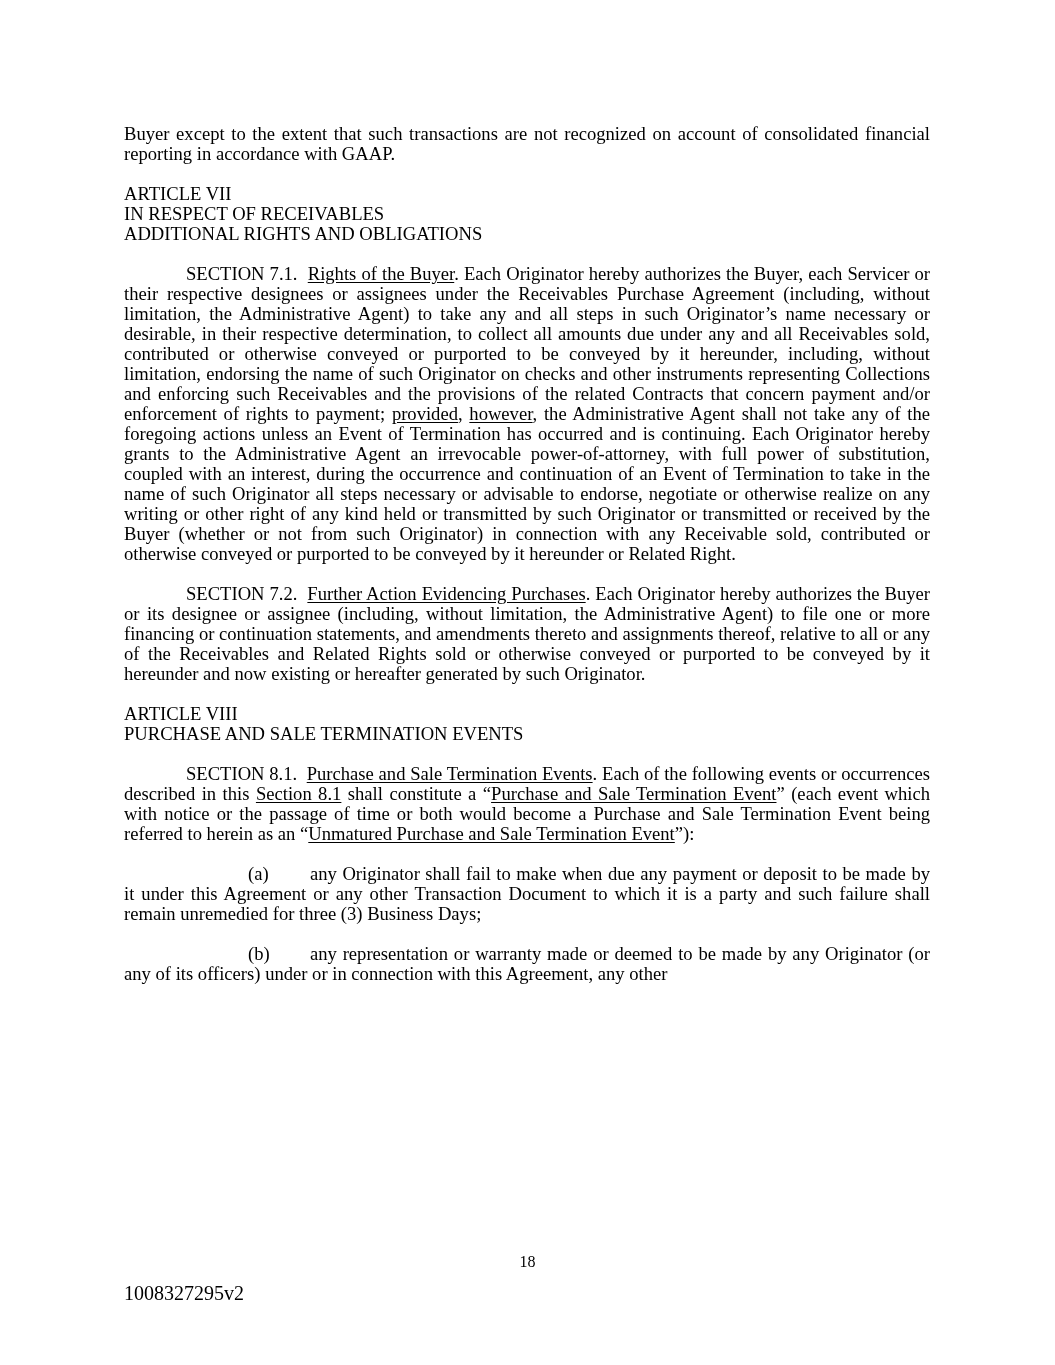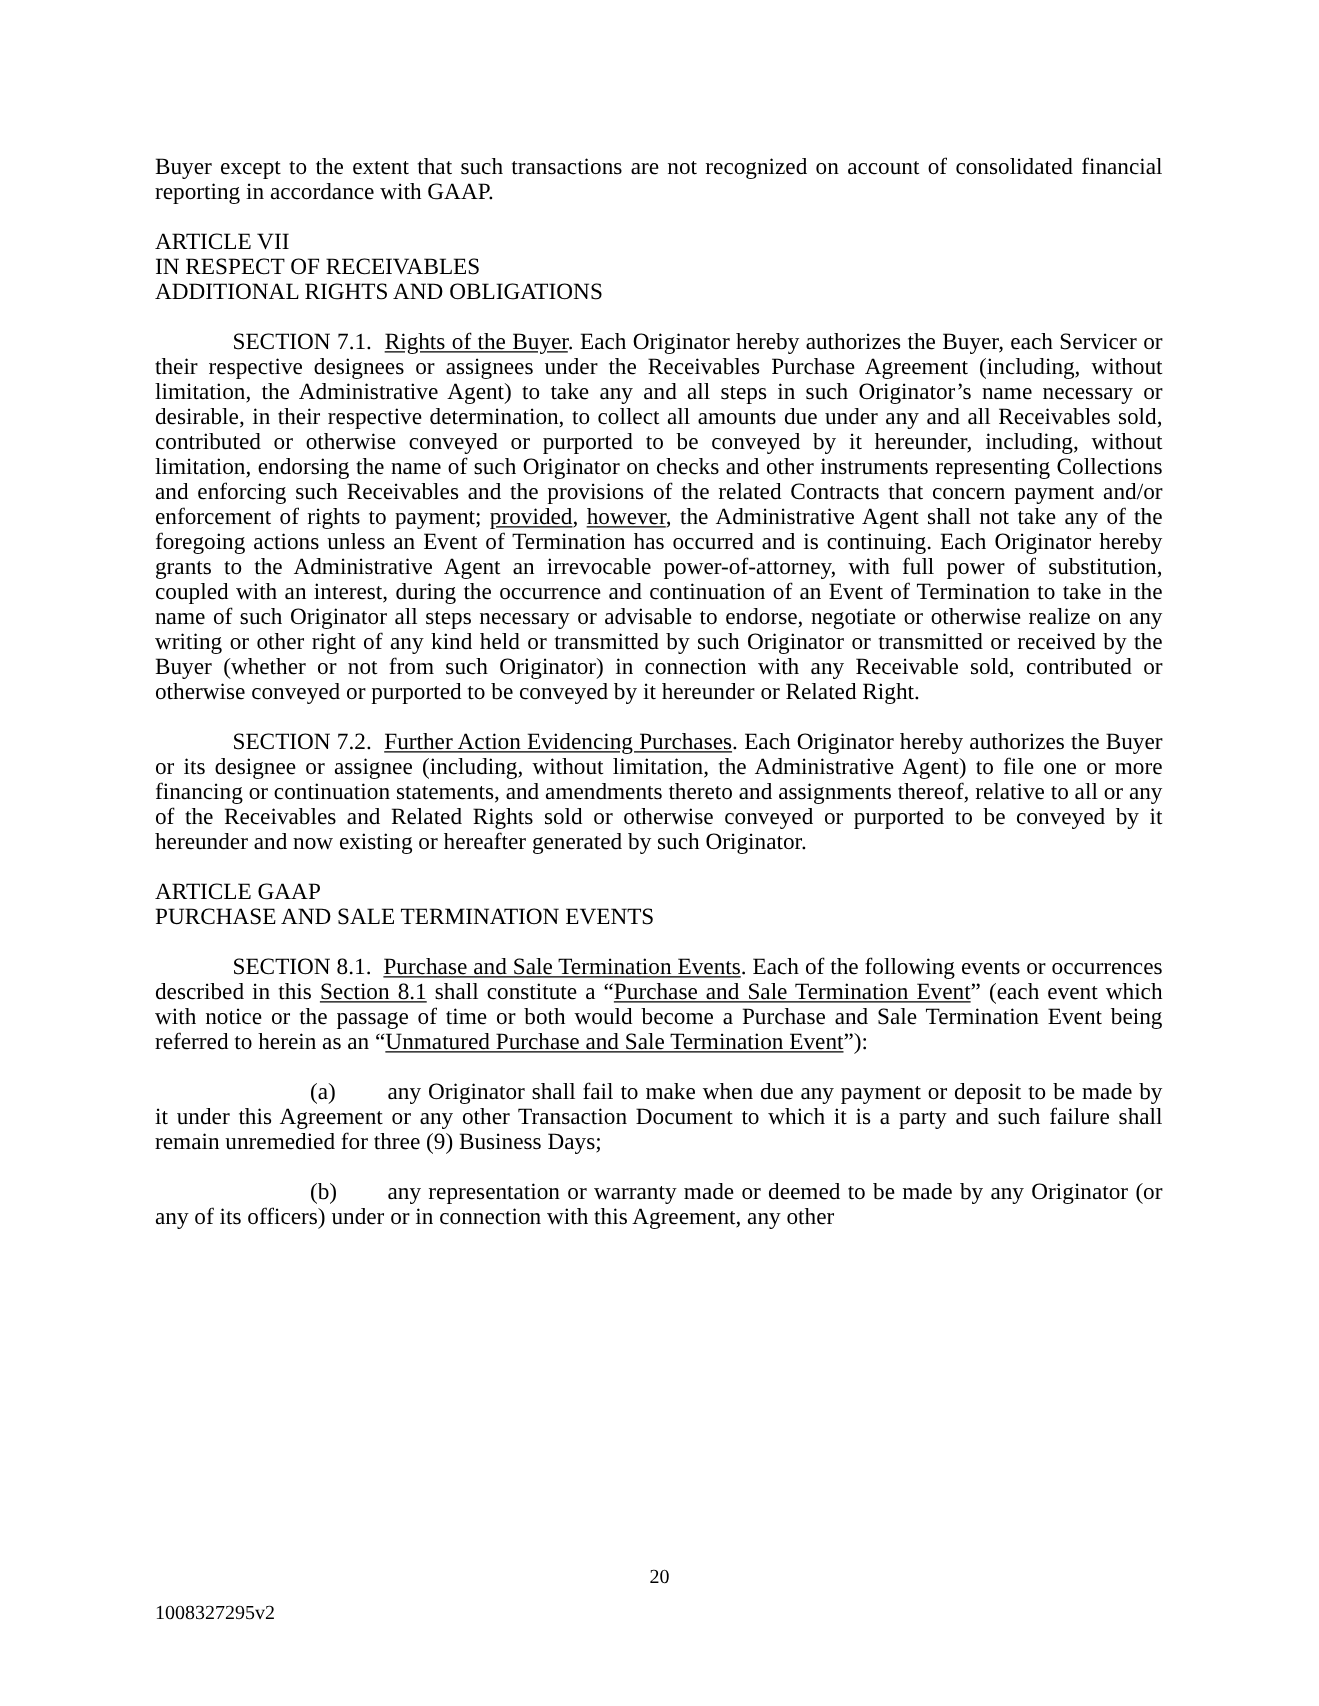--- a/index.html
+++ b/index.html
@@ -7,21 +7,21 @@
          font-family: "Liberation Serif", "DejaVu Serif", serif; color: #000; }
   .page { position: absolute; left: 124px; top: 124px; width: 806px; font-size: 18.6px; line-height: 20px; }
   p { margin: 0; text-align: justify; }
   .gap { height: 20px; }
   .heading { text-align: left; }
   .indent { text-indent: 62px; }
   .sub { text-indent: 124px; }
   .tab { display: inline-block; width: 62px; text-indent: 0; }
   u { text-underline-offset: 2px; }
   .pagenum { position: absolute; top: 1253px; left: 0; width: 1055px; text-align: center; font-size: 16px; }
-  .docid { position: absolute; top: 1282px; left: 124px; font-size: 16px; }
+  .docid { position: absolute; top: 1282px; left: 124px; font-size: 20px; }
 </style>
 </head>
 <body>
 
 <div class="page">
   <p>Buyer except to the extent that such transactions are not recognized on account of consolidated financial reporting in accordance with GAAP.</p>
   <div class="gap"></div>
 
   <div class="heading">
     <div>ARTICLE VII</div>
@@ -30,28 +30,28 @@
   </div>
   <div class="gap"></div>
 
   <p class="indent"><span>SECTION 7.1.</span>&nbsp;&nbsp;<u>Rights of the Buyer</u><span>.  Each Originator hereby authorizes the Buyer, each Servicer or their respective designees or assignees under the Receivables Purchase Agreement (including, without limitation, the Administrative Agent) to take any and all steps in such Originator’s name necessary or desirable, in their respective determination, to collect all amounts due under any and all Receivables sold, contributed or otherwise conveyed or purported to be conveyed by it hereunder, including, without limitation, endorsing the name of such Originator on checks and other instruments representing Collections and enforcing such Receivables and the provisions of the related Contracts that concern payment and/or enforcement of rights to payment; </span><u>provided</u><span>, </span><u>however</u><span>, the Administrative Agent shall not take any of the foregoing actions unless an Event of Termination has occurred and is continuing.  Each Originator hereby grants to the Administrative Agent an irrevocable power-of-attorney, with full power of substitution, coupled with an interest, during the occurrence and continuation of an Event of Termination to take in the name of such Originator all steps necessary or advisable to endorse, negotiate or otherwise realize on any writing or other right of any kind held or transmitted by such Originator or transmitted or received by the Buyer (whether or not from such Originator) in connection with any Receivable sold, contributed or otherwise conveyed or purported to be conveyed by it hereunder or Related Right.</span></p>
   <div class="gap"></div>
 
   <p class="indent"><span>SECTION 7.2.</span>&nbsp;&nbsp;<u>Further Action Evidencing Purchases</u><span>.  Each Originator hereby authorizes the Buyer or its designee or assignee (including, without limitation, the Administrative Agent) to file one or more financing or continuation statements, and amendments thereto and assignments thereof, relative to all or any of the Receivables and Related Rights sold or otherwise conveyed or purported to be conveyed by it hereunder and now existing or hereafter generated by such Originator.</span></p>
   <div class="gap"></div>
 
   <div class="heading">
-    <div>ARTICLE GAAP</div>
+    <div>ARTICLE VIII</div>
     <div>PURCHASE AND SALE TERMINATION EVENTS</div>
   </div>
   <div class="gap"></div>
 
   <p class="indent"><span>SECTION 8.1.</span>&nbsp;&nbsp;<u>Purchase and Sale Termination Events</u><span>.  Each of the following events or occurrences described in this </span><u>Section 8.1</u><span> shall constitute a “</span><u>Purchase and Sale Termination Event</u><span>” (each event which with notice or the passage of time or both would become a Purchase and Sale Termination Event being referred to herein as an “</span><u>Unmatured Purchase and Sale Termination Event</u><span>”):</span></p>
   <div class="gap"></div>
 
-  <p class="sub"><span class="tab">(a)</span><span>any Originator shall fail to make when due any payment or deposit to be made by it under this Agreement or any other Transaction Document to which it is a party and such failure shall remain unremedied for three (9) Business Days;</span></p>
+  <p class="sub"><span class="tab">(a)</span><span>any Originator shall fail to make when due any payment or deposit to be made by it under this Agreement or any other Transaction Document to which it is a party and such failure shall remain unremedied for three (3) Business Days;</span></p>
   <div class="gap"></div>
 
   <p class="sub"><span class="tab">(b)</span><span>any representation or warranty made or deemed to be made by any Originator (or any of its officers) under or in connection with this Agreement, any other</span></p>
 </div>
 
-<div class="pagenum">20</div>
+<div class="pagenum">18</div>
 <div class="docid">1008327295v2</div>
 
 </body></html>

